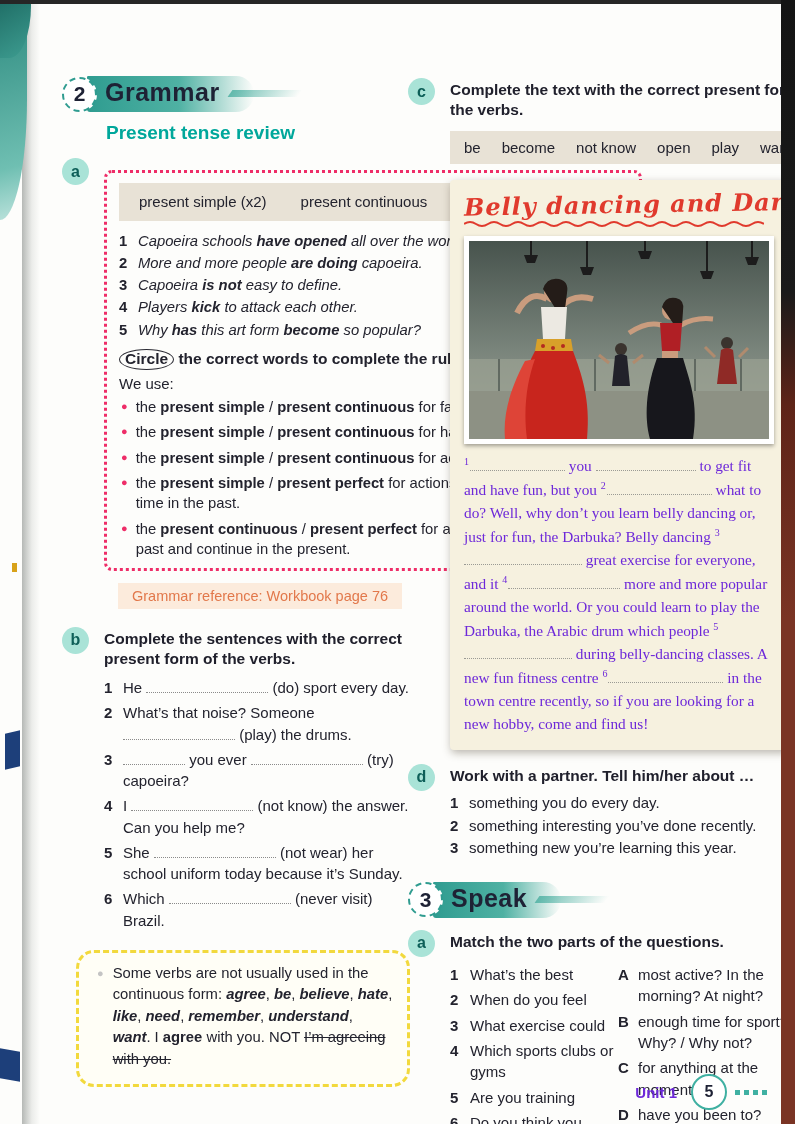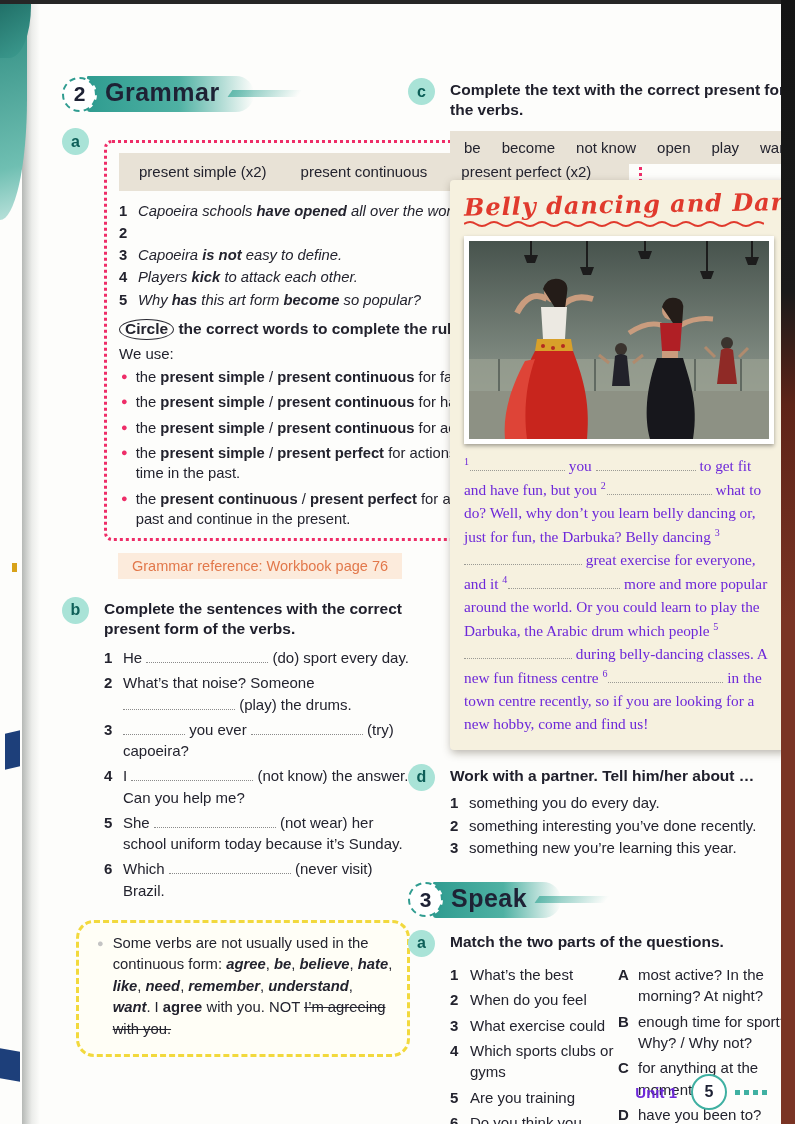--- a/index.html
+++ b/index.html
@@ -160,37 +160,39 @@
   <div class="spine-mark-yellow"></div>
 
   <div class="col-left">
 
     <div class="section-header">
       <div class="num-circle">2</div>
       <div class="swoosh">
         <span class="section-title">Grammar</span>
       </div>
     </div>
+    <div class="sub-title">Present tense review</div>
 
     <div class="ex mt16">
       <div class="badge">a</div>
       <div class="ex-body">
 
         <div class="pink-box">
           <div class="tense-box">
             <span>present simple (x2)</span><span>present continuous</span><span>present perfect (x2)</span>
           </div>
 
           <ul class="examples">
             <li>
                 <span class="num">1</span>
                 <span><span>Capoeira schools </span><span class="rb">have opened</span><span> all over the world.</span></span>
               </li>
             <li>
                 <span class="num">2</span>
+                <span><span>More and more people </span><span class="rb">are doing</span><span> capoeira.</span></span>
               </li>
             <li>
                 <span class="num">3</span>
                 <span><span>Capoeira </span><span class="rb">is not</span><span> easy to define.</span></span>
               </li>
             <li>
                 <span class="num">4</span>
                 <span><span>Players </span><span class="rb">kick</span><span> to attack each other.</span></span>
               </li>
             <li>

